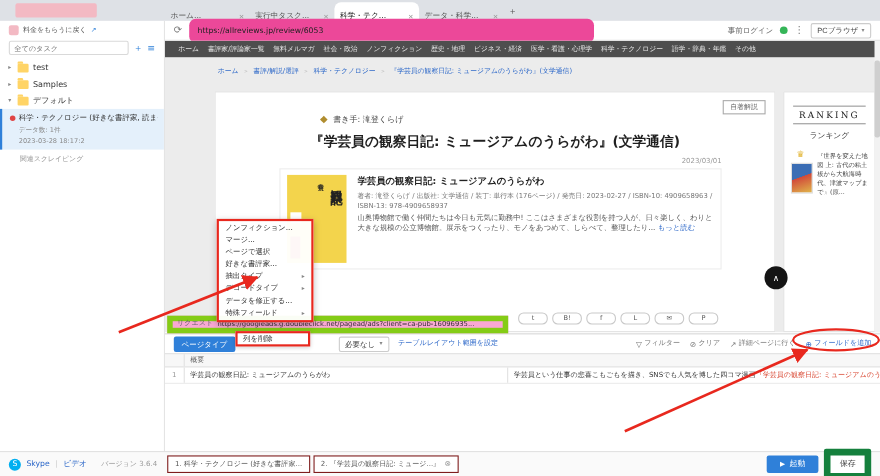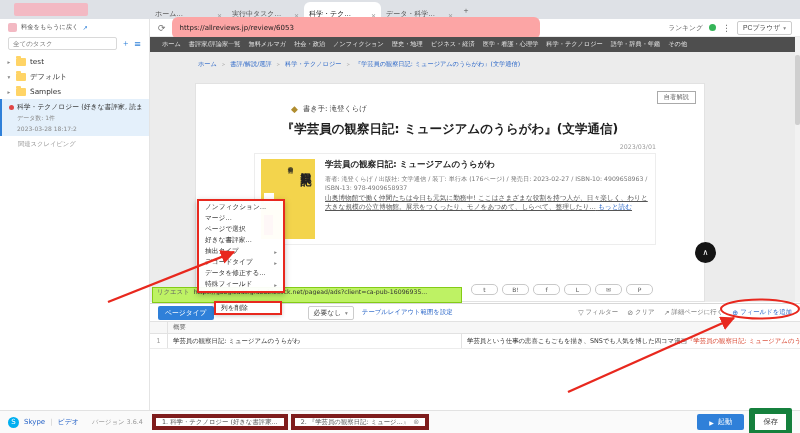--- a/index.html
+++ b/index.html
@@ -15,21 +15,21 @@
          font-size:7px; color:#555; border-radius:6px 6px 0 0; position:relative; }
   .tab.active { background:#fff; color:#222; }
   .tab .lbl { flex:1; white-space:nowrap; overflow:hidden; }
   .tab .close { font-size:6px; color:#999; }
   .newtab { width:16px; height:17px; line-height:17px; text-align:center; font-size:8px; color:#555; }
 
   
   .toolbar { position:absolute; left:150px; top:19px; width:650px; height:18px; background:#fff;
              border-bottom:1px solid #ebebeb; display:flex; align-items:center; gap:6px; padding:0 8px; }
   .tb-icon { font-size:9px; color:#777; }
-  .urlbar { width:368px; height:14px; background:#fca5a5; border:none; border-radius:6px;
+  .urlbar { width:368px; height:14px; background:#ec4899; border:none; border-radius:6px;
             font-size:7px; color:#222; padding:11px 8px; font-family:inherit; }
   .tb-right { margin-left:auto; display:flex; align-items:center; gap:6px; }
   .prelogin { font-size:6.8px; color:#666; white-space:nowrap; }
   .statusdot { width:7px; height:7px; border-radius:50%; background:#35b558; }
   .devicebtn { border:1px solid #ccc; border-radius:2px; font-size:6.8px; color:#444; padding:1px 5px;
                display:flex; gap:3px; align-items:center; background:#fff; white-space:nowrap; }
   .caret { font-size:5.5px; color:#888; }
 
   
   .sidebar { position:absolute; left:0; top:19px; width:150px; bottom:23px; background:#fff; border-right:1px solid #e4e4e4; }
@@ -70,43 +70,43 @@
   .cover { width:54px; height:80px; background:#f3d44c; flex:none; position:relative; overflow:hidden;
            display:flex; flex-direction:row-reverse; justify-content:flex-start; padding:4px 3px; gap:2px; }
   .cover-main { writing-mode:vertical-rl; font-size:11px; font-weight:bold; color:#222; letter-spacing:1px; }
   .cover-sub { writing-mode:vertical-rl; font-size:5.5px; color:#222; }
   .cover::after { content:""; position:absolute; left:3px; bottom:4px; width:9px; height:20px; background:#d6453a; }
   .cover::before { content:""; position:absolute; left:3px; top:34px; width:10px; height:10px; background:#fff; }
   .bookinfo { flex:1; min-width:0; }
   .book-title { font-size:8.5px; font-weight:bold; color:#222; white-space:nowrap; overflow:hidden; }
   .book-meta { font-size:6.2px; color:#777; margin-top:3px; line-height:1.5; }
   .intro-label { font-size:6.7px; font-weight:bold; color:#333; margin-top:4px; }
-  .intro { font-size:6.7px; color:#555; line-height:1.45; margin-top:1px;text-decoration:underline; }
+  .intro { font-size:6.7px; color:#555; line-height:1.45; margin-top:1px; }
   .more { color:#2a66c8; }
   .share-row { position:absolute; left:275px; bottom:6px; display:flex; gap:4px; }
   .pill { width:27px; height:11px; border:1px solid #c9c9c9; border-radius:5px; background:#fff;
           display:flex; align-items:center; justify-content:center; font-size:6px; color:#555; }
 
   .ranking { position:absolute; left:562px; top:46px; width:84px; height:219px; background:#fff; border:1px solid #e2e2e2; }
   .rk-head { margin:12px 8px 0; border-top:1px solid #999; border-bottom:1px solid #999; padding:3px 0; text-align:center; }
   .rk-en { font-family:"DejaVu Serif","Liberation Serif",serif; font-size:8px; letter-spacing:2px; color:#222; }
   .rk-jp { text-align:center; font-size:7px; color:#333; margin-top:5px; }
   .rk-item { position:relative; margin:12px 5px 0; padding-left:25px; min-height:34px; }
   .rk-cover { position:absolute; left:1px; top:8px; width:20px; height:28px; border:1px solid #ddd;
               background:linear-gradient(160deg,#3b6db4 0%,#3b6db4 45%,#d14a3a 46%,#e0b54a 100%); }
   .rk-crown { position:absolute; left:6px; top:-4px; color:#e3b73a; font-size:8px; }
   .rk-text { font-size:5.7px; color:#444; line-height:1.4; }
   .scrolltop { position:absolute; left:545px; top:205px; width:21px; height:21px; border-radius:50%; background:#141414;
                color:#fff; display:flex; align-items:center; justify-content:center; font-size:8px; }
   .vscroll { position:absolute; right:0; top:0; width:5px; height:100%; background:#f2f2f2; }
   .vthumb { position:absolute; right:0; top:18px; width:5px; height:70px; background:#cfcfcf; border-radius:2px; }
 
   
-  .requestbar { position:absolute; left:152px; top:287px; width:310px; height:16px; background:#bef264;
-                border:1px solid #84cc16; display:flex; align-items:flex-start; gap:4px; padding:0 4px; z-index:6; }
+  .requestbar { position:absolute; left:152px; top:287px; width:310px; height:16px; background:#f9a8d4;
+                border:5px solid #84cc16; display:flex; align-items:flex-end; gap:4px; padding:0 4px; z-index:6; }
   .req-label { font-size:6.4px; color:#666; white-space:nowrap; }
   .req-input { flex:1; min-width:0; border:none; background:transparent; font-size:6.2px; color:#333; font-family:inherit; }
 
   
   .panel { position:absolute; left:150px; top:303px; width:650px; height:107px; background:#fff; border-top:1px solid #d8d8d8; }
   .panel-toolbar { height:17px; display:flex; align-items:center; gap:8px; padding:0 8px; }
   .ptype-btn { background:#2f80d9; color:#fff; font-size:6.8px; padding:2px 7px; border-radius:2px; border:none; font-family:inherit; white-space:nowrap;text-align:right; }
   .spacer-menu { width:78px; flex:none; }
   .select { border:1px solid #ccc; border-radius:2px; font-size:6.8px; color:#444; padding:1px 5px;
             display:flex; align-items:center; gap:4px; background:#fff; white-space:nowrap; }
@@ -136,21 +136,21 @@
 
   
   .statusbar { position:absolute; left:0; right:0; bottom:0; height:23px; background:#fafafa; border-top:1px solid #e2e2e2;
                display:flex; align-items:center; gap:5px; padding:0 8px; }
   .skype-ic { width:11px; height:11px; border-radius:50%; background:#00aff0; color:#fff; font-size:7px;
               display:flex; align-items:center; justify-content:center; flex:none; }
   .sb-link { font-size:7px; color:#2a66c8; white-space:nowrap; }
   .sb-sep { color:#ccc; font-size:7px; }
   .version { font-size:6.4px; color:#999; margin-left:8px; white-space:nowrap; }
   .sb-tabs { position:absolute; left:152px; bottom:3px; display:flex; gap:3px; }
-  .sb-tab { height:16px; border:4px solid #7f1d1d; background:#fff; display:flex; align-items:center; gap:4px;
+  .sb-tab { height:16px; border:1px solid #7f1d1d; background:#fff; display:flex; align-items:center; gap:4px;
             font-size:6.4px; color:#555; padding:0 6px; max-width:157px; }
   .sb-tab .lbl { white-space:nowrap; overflow:hidden; }
   .sb-close { color:#999; font-size:7px; }
   .sb-right { margin-left:auto; display:flex; gap:5px; align-items:center; }
   .run-btn { background:#2f80d9; color:#fff; border:none; border-radius:2px; font-size:7.3px; padding:3px 12px;
              display:flex; align-items:center; gap:4px; font-family:inherit; }
   .run-btn .ico { font-size:6px; }
   .save-btn { background:#fff; border:6px solid #15803d; color:#444; border-radius:2px; font-size:7.3px; padding:3px 8px; font-family:inherit; }
 
   
@@ -181,21 +181,21 @@
         <span class="close">✕</span>
       </div>
       <div class="newtab">＋</div>
     </div>
   </div>
 
   <div class="toolbar">
     <span class="tb-icon">⟳</span>
     <input class="urlbar" readonly="" value="https://allreviews.jp/review/6053" style="">
     <div class="tb-right">
-      <span class="prelogin">ランキング</span>
+      <span class="prelogin">事前ログイン</span>
       <span class="statusdot"></span>
       <span class="tb-icon">⋮</span>
       <button class="devicebtn">
         <span>PCブラウザ</span>
         <span class="caret">▾</span>
       </button>
     </div>
   </div>
 
   <div class="sidebar">
@@ -208,28 +208,28 @@
       <input class="search-input" placeholder="全てのタスク" style="">
       <span class="side-iconbtn">＋</span>
       <span class="side-iconbtn">≡</span>
     </div>
     <div class="tree-row">
       <span class="chev">▸</span>
       <span class="folder"></span>
       <span>test</span>
     </div>
     <div class="tree-row">
+      <span class="chev">▸</span>
+      <span class="folder"></span>
+      <span>Samples</span>
+    </div>
+    <div class="tree-row">
       <span class="chev">▾</span>
       <span class="folder"></span>
       <span>デフォルト</span>
-    </div>
-    <div class="tree-row">
-      <span class="chev">▸</span>
-      <span class="folder"></span>
-      <span>Samples</span>
     </div>
     <div class="task-item">
       <div class="task-title-row">
         <span class="reddot"></span>
         <span class="task-title">科学・テクノロジー (好きな書評家, 読ませ...</span>
       </div>
       <div class="task-sub">データ数: 1件</div>
       <div class="task-sub">2023-03-28 18:17:2</div>
     </div>
     <div class="related">関連スクレイピング</div>
@@ -285,20 +285,31 @@
       <div class="share-row">
         <div class="pill">t</div>
         <div class="pill">B!</div>
         <div class="pill">f</div>
         <div class="pill">L</div>
         <div class="pill">✉</div>
         <div class="pill">P</div>
       </div>
     </div>
 
+    <div class="ranking">
+      <div class="rk-head">
+        <div class="rk-en">RANKING</div>
+      </div>
+      <div class="rk-jp">ランキング</div>
+      <div class="rk-item">
+        <span class="rk-crown">♛</span>
+        <span class="rk-cover"></span>
+        <div class="rk-text">『世界を変えた地図 上: 古代の粘土板から大航海時代、津波マップまで』(原...</div>
+      </div>
+    </div>
 
     <div class="scrolltop">
       <span>∧</span>
     </div>
     <div class="vscroll">
       <div class="vthumb"></div>
     </div>
   </div>
 
   <div class="requestbar">

